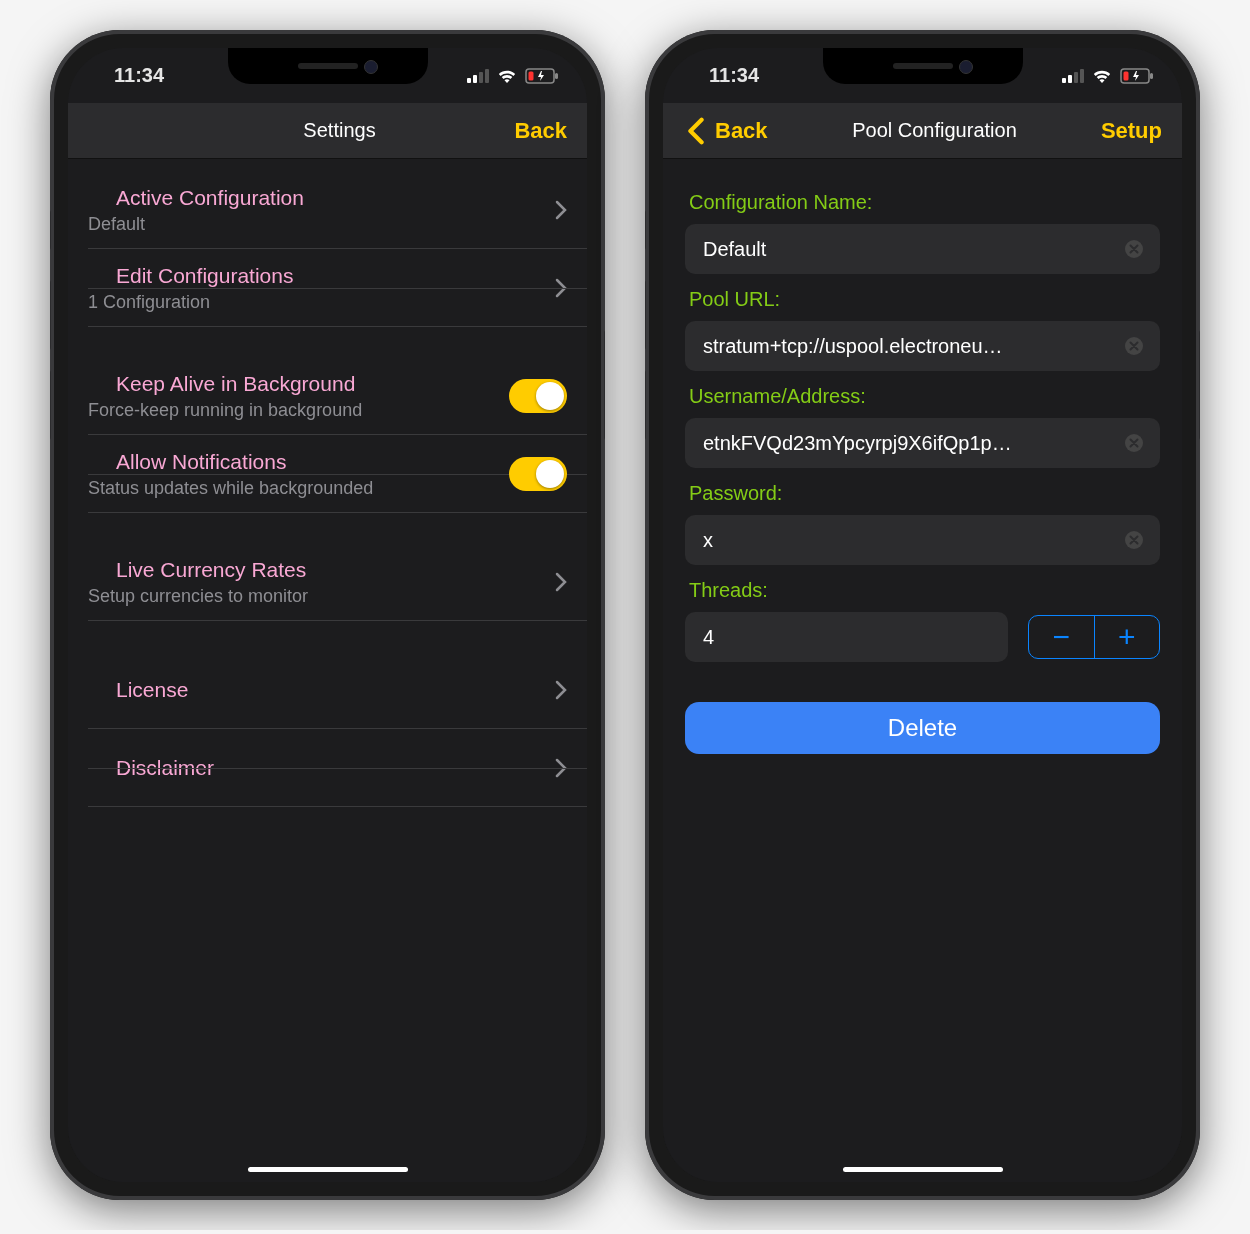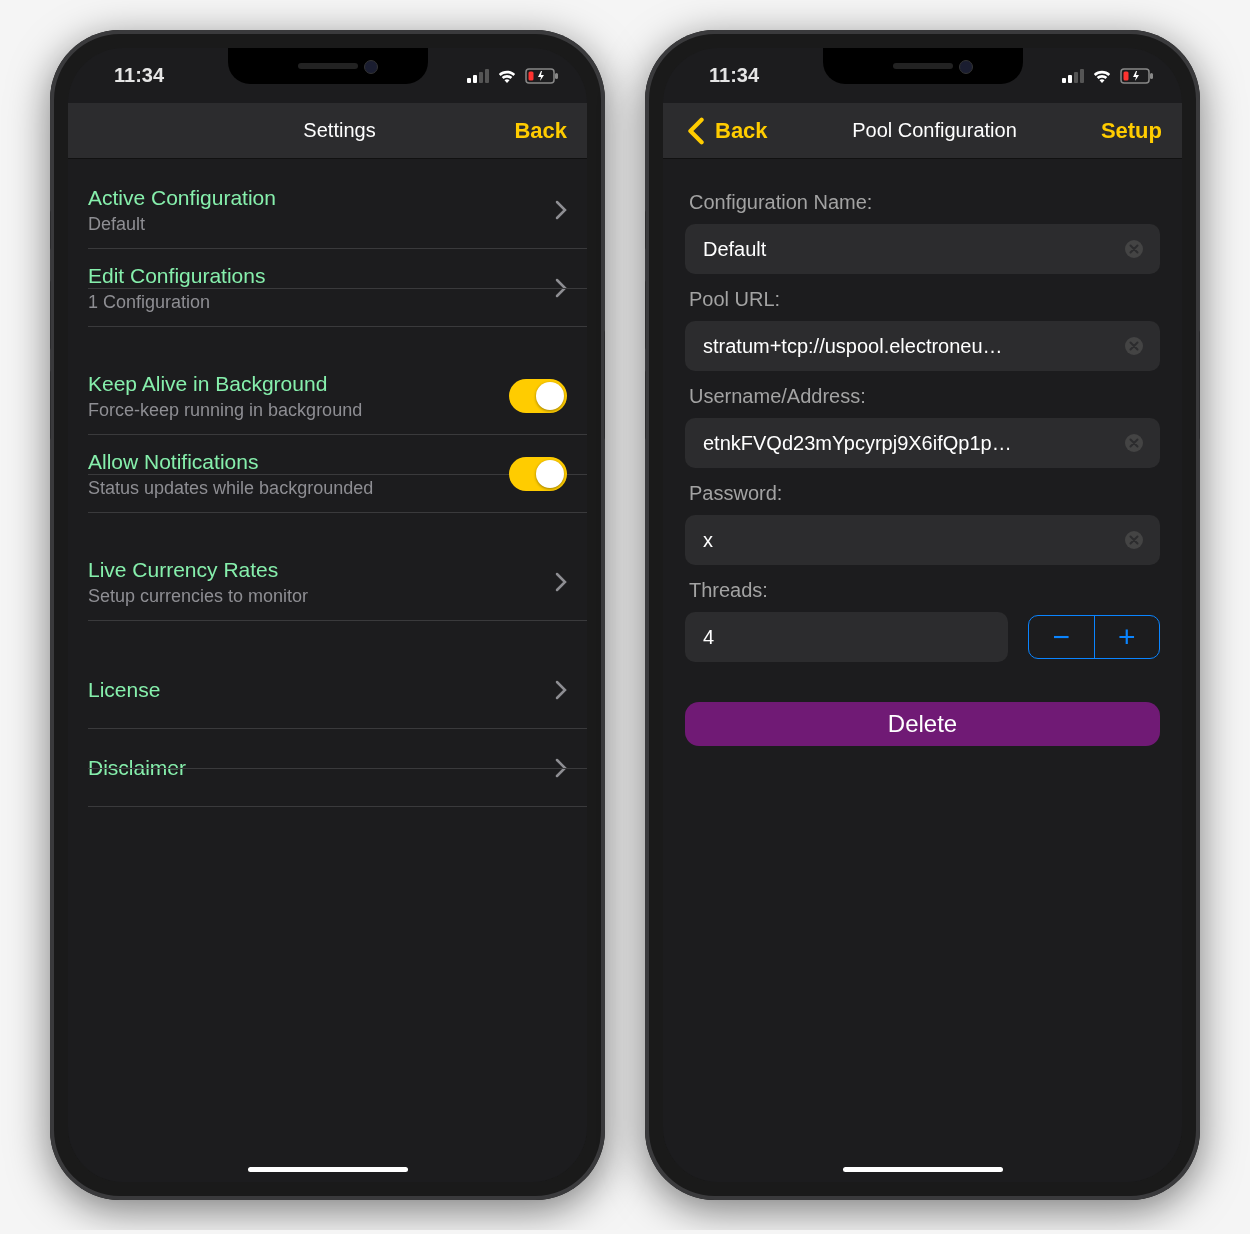--- a/index.html
+++ b/index.html
@@ -129,37 +129,37 @@
   }
   .row + .row::before,
   .group .row::after {
     content:"";
     position:absolute;
     left:20px; right:0; height:1px; background:#3a3a3c;
   }
   .row::after{ bottom:0; }
   .row:first-child::before{ content:""; position:absolute; left:0;right:0;top:0;height:0; }
   .row .text { flex:1; }
-  .row .title { font-size:21px; color:#86efac; }
+  .row .title { font-size:21px; color:#f9a8d4;margin-left:28px; }
   .row .sub   { font-size:18px; color:#8e8e93; margin-top:4px; }
   .chevron {
     color:#8e8e93;
   }
   .chevron svg{width:12px;height:20px;display:block;}
   .switch {
     width:58px;height:34px;background:#ffcc00;border-radius:17px;position:relative;flex-shrink:0;
   }
   .switch .knob{
     position:absolute;right:3px;top:3px;width:28px;height:28px;background:#fff;border-radius:50%;
     box-shadow:0 1px 3px rgba(0,0,0,0.4);
   }
 
   
   .form { padding: 18px 22px; }
-  .form-label{ font-size:20px; color:#a3a3a3; margin:14px 4px 10px; }
+  .form-label{ font-size:20px; color:#84cc16; margin:14px 4px 10px; }
   .input-wrap{
     background:#2c2c2e;
     border-radius:10px;
     height:50px;
     display:flex;
     align-items:center;
     padding:0 16px;
     gap:10px;
   }
   .input-wrap input{
@@ -177,22 +177,22 @@
     display:flex; border:1.5px solid #0a84ff; border-radius:10px;
     width:130px; height:42px; overflow:hidden;
   }
   .stepper button{
     flex:1; background:none; border:none; color:#0a84ff;
     font-size:30px; line-height:1; display:flex;align-items:center;justify-content:center;
     cursor:pointer;
   }
   .stepper button + button{ border-left:1.5px solid #0a84ff;}
   .delete-btn{
-    width:100%; margin-top:40px; height:44px;
-    background:#701a75; color:#fff; border:none;
+    width:100%; margin-top:40px; height:52px;
+    background:#3b82f6; color:#fff; border:none;
     font-size:24px; border-radius:14px;
     display:flex;align-items:center;justify-content:center;
   }
   .home-indicator{
     position:absolute; bottom:10px; left:50%; transform:translateX(-50%);
     width:160px; height:5px; background:#fff; border-radius:3px;
   }
 
   .phone-btn{ position:absolute; background:#2c2c2e; border-radius:4px;}
   .side-r{ right:-5px; top:300px; width:6px; height:110px;}

